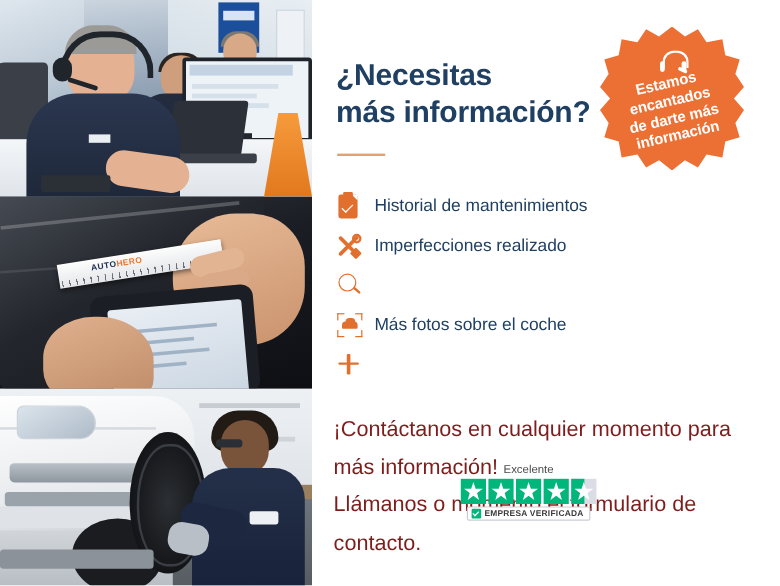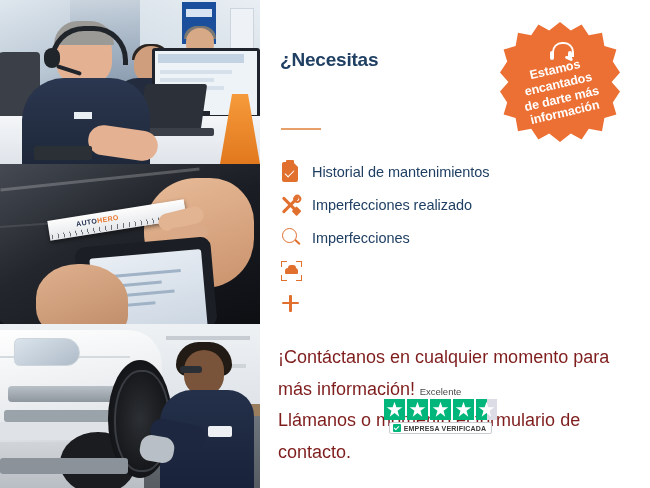--- a/index.html
+++ b/index.html
@@ -101,21 +101,21 @@
   .p3 .mech .glass{position:absolute;left:26px;top:22px;width:22px;height:7px;border-radius:3px;background:#2a2f36;}
   .p3 .mech .torso{position:absolute;left:6px;top:46px;width:94px;height:100px;border-radius:32px 26px 0 0;background:linear-gradient(180deg,#243049,#18223a);}
   .p3 .mech .logo{position:absolute;left:54px;top:82px;width:24px;height:11px;background:#eef1f4;border-radius:2px;}
   .p3 .mech .arm{position:absolute;left:-4px;top:78px;width:56px;height:24px;border-radius:12px;background:#1d2740;transform:rotate(12deg);}
   .p3 .mech .glove{position:absolute;left:-14px;top:92px;width:34px;height:26px;border-radius:11px;background:#b9bfc6;transform:rotate(10deg);}
 
   
   .content{position:relative;flex:1;height:488px;background:#ffffff;padding:0;}
 
   .headline{position:absolute;left:20px;top:48px;width:260px;
-    font-size:19px;line-height:1.22;font-weight:700;color:#1f3f63;letter-spacing:-.2px;}
+    font-size:25px;line-height:1.22;font-weight:700;color:#1f3f63;letter-spacing:-.2px;}
   .rule{position:absolute;left:21px;top:128px;width:40px;height:2px;background:#e8a06a;}
 
   
   .badge{position:absolute;left:240px;top:22px;width:120px;height:120px;}
   .badge .shape{position:absolute;inset:0;background:#ec7034;
     clip-path:polygon(50% 0%,59% 7%,68% 2%,74% 11%,85% 9%,87% 20%,97% 23%,94% 33%,100% 42%,93% 50%,100% 58%,94% 67%,97% 77%,87% 80%,85% 91%,74% 89%,68% 98%,59% 93%,50% 100%,41% 93%,32% 98%,26% 89%,15% 91%,13% 80%,3% 77%,6% 67%,0% 58%,7% 50%,0% 42%,6% 33%,3% 23%,13% 20%,15% 9%,26% 11%,32% 2%,41% 7%);}
   .badge .headset{position:absolute;left:50px;top:20px;width:22px;height:18px;}
   .badge .headset .band{position:absolute;left:2px;top:0;width:18px;height:13px;border:2.5px solid #fff;border-bottom:none;border-radius:10px 10px 0 0;}
   .badge .headset .l,.badge .headset .r{position:absolute;top:9px;width:4px;height:9px;border-radius:2px;background:#fff;}
   .badge .headset .l{left:0;}
@@ -291,20 +291,21 @@
       </div>
 
     </div>
 
   </div>
 
   <div class="content">
 
     <div class="headline">
       <div>¿Necesitas</div>
+      <div>más información?</div>
     </div>
     <div class="rule"></div>
 
     <div class="badge">
       <div class="shape"></div>
       <div class="headset">
         <div class="band"></div>
           <div class="l"></div>
           <div class="r"></div>
           <div class="boom"></div>
@@ -339,33 +340,33 @@
         <span class="lbl">Imperfecciones realizado</span>
       </div>
 
       <div class="feat">
         <span class="ico">
           <span class="ic-mag">
               <span class="c"></span>
               <span class="h"></span>
             </span>
         </span>
-        <span class="lbl">Imperfecciones</span>
       </div>
 
       <div class="feat">
         <span class="ico">
           <span class="ic-frame">
             <b class="tl"></b>
               <b class="tr"></b>
               <b class="bl"></b>
               <b class="br"></b>
             <span class="car"></span>
           </span>
         </span>
+        <span class="lbl">Más fotos sobre el coche</span>
       </div>
 
       <div class="feat">
         <span class="ico">
           <span class="ic-plus"></span>
         </span>
       </div>
 
     </div>
 

